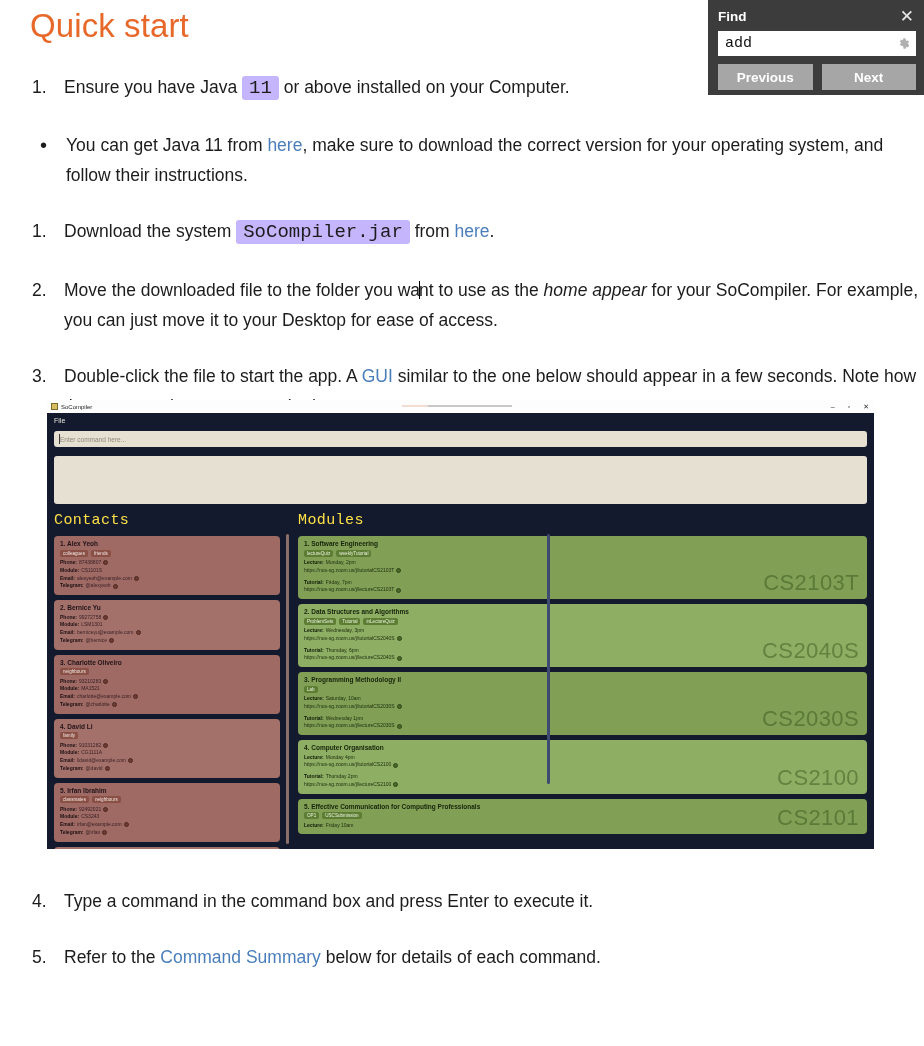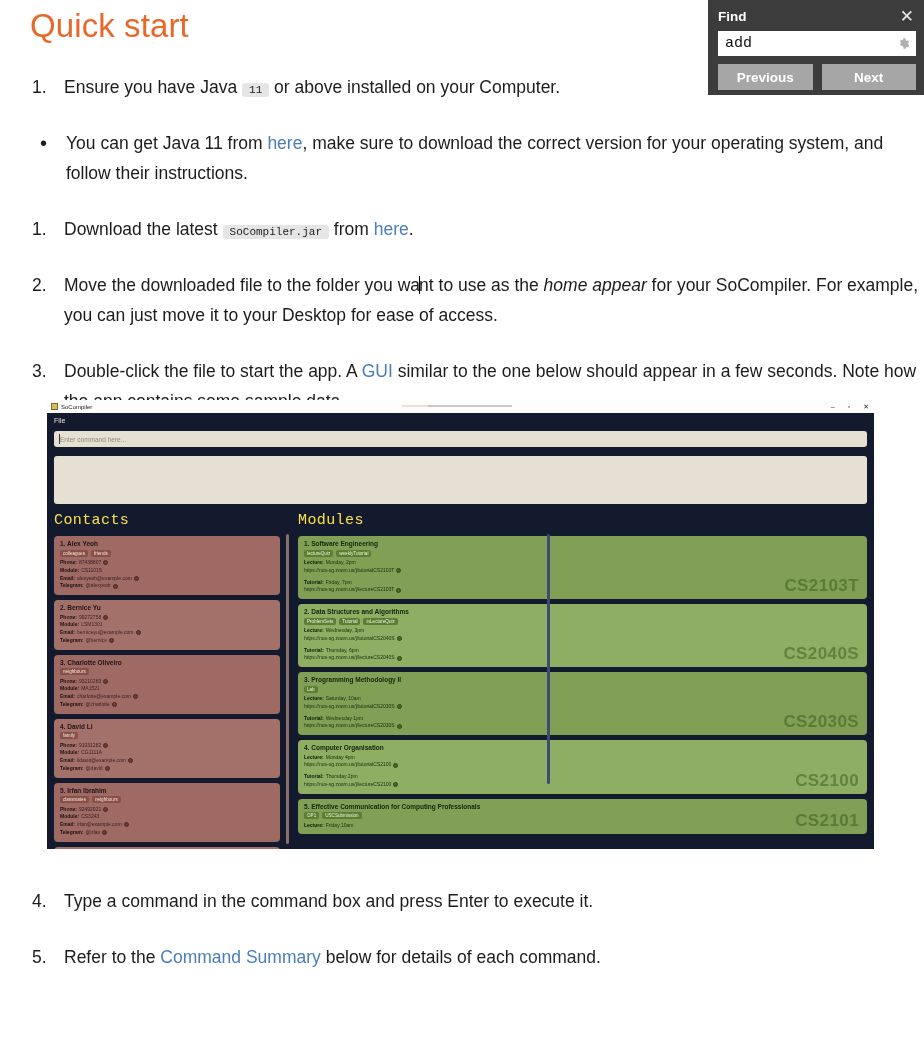--- a/index.html
+++ b/index.html
@@ -38,25 +38,25 @@
   }
   .li .marker {
     position: absolute; left: 14px; top: 0;
     color: #1c1c1c;
     font-size: 17.5px;
   }
   .li.bullet .marker { left: 22px; font-size: 20px; line-height: 1.5; }
   .li.bullet { padding-left: 48px; }
   a.link { color: #4a7ebb; text-decoration: none; }
   code.inline {
-    background: #e5e5e5;
+    background: #c4b5fd;
     border-radius: 3px;
     padding: 1px 7px;
     font-family: "Liberation Mono", monospace;
-    font-size: 11px;
+    font-size: 19px;
     color: #1c1c1c;
   }
   .em { font-style: italic; }
   .caret {
     display: inline-block;
     width: 1px; height: 18px;
     background: #000;
     vertical-align: -3px;
     margin: 0 -1px;
   }
@@ -234,21 +234,21 @@
   .dot {
     display: inline-block;
     width: 5px; height: 5px; border-radius: 50%;
     background: #6f3b33;
     border: .5px solid #4d2823;
   }
   .dot.mod { background: #4c6a27; border-color: #31481a; }
   .spacer { height: 4px; }
   .mcode {
     position: absolute; right: 8px; bottom: 3px;
-    font-size: 17px; font-weight: bold;
+    font-size: 22px; font-weight: normal;
     color: rgba(40,70,15,0.42);
     letter-spacing: .4px;
     text-align: right;
   }
   .vscroll {
     position: absolute;
     top: 22px; width: 3px; border-radius: 2px;
   }
   .vscroll.contacts { left: 232px; height: 310px; background: #8b6f6a; }
   .vscroll.modules  { left: 249px; height: 250px; background: #3e4a72; }
@@ -256,21 +256,21 @@
 </head>
 <body>
 
 <div id="page">
 
   <div class="doc">
     <h1 class="page-title">Quick start</h1>
     <div class="olist" id="steps-top">
         <div class="li"><span class="marker">1.</span><span>Ensure you have Java </span><code class="inline">11</code><span> or above installed on your Computer.</span></div>
         <div class="li bullet"><span class="marker">•</span><span>You can get Java 11 from </span><a class="link" href="#">here</a><span>, make sure to download the correct version for your operating system, and follow their instructions.</span></div>
-        <div class="li"><span class="marker">1.</span><span>Download the latest </span><code class="inline">SoCompiler.jar</code><span> from </span><a class="link" href="#">here</a><span>.</span></div>
+        <div class="li"><span class="marker">1.</span><span>Download the system </span><code class="inline">SoCompiler.jar</code><span> from </span><a class="link" href="#">here</a><span>.</span></div>
         <div class="li"><span class="marker">2.</span><span>Move the downloaded file to the folder you wa</span><span class="caret"></span><span>nt to use as the </span><span class="em">home appear</span><span> for your SoCompiler. For example, you can just move it to your Desktop for ease of access.</span></div>
         <div class="li"><span class="marker">3.</span><span>Double-click the file to start the app. A </span><a class="link" href="#">GUI</a><span> similar to the one below should appear in a few seconds. Note how the app contains some sample data.</span></div>
       </div>
   </div>
 
   <div class="appshot">
 
     <div class="app-titlebar">
       <span class="app-ico"></span>
       <span class="app-name">SoCompiler</span>

